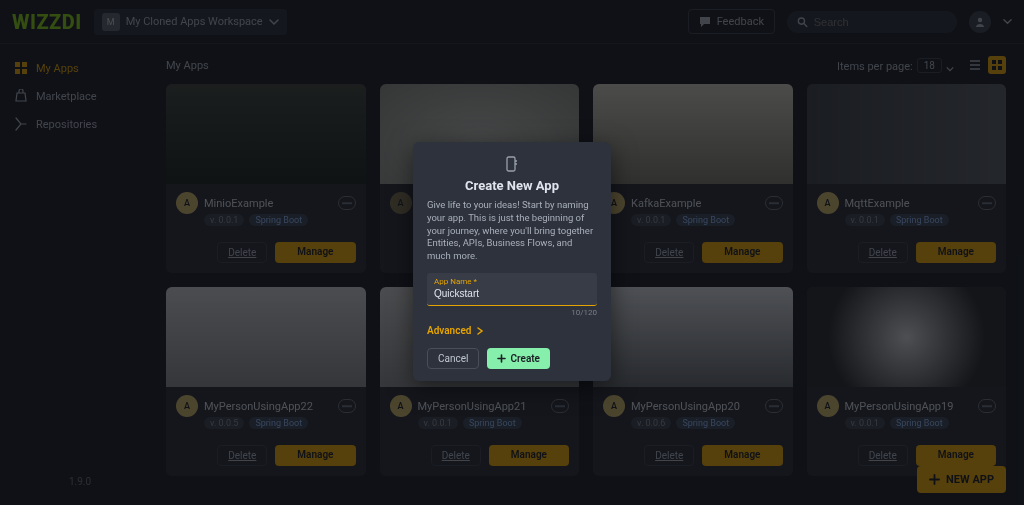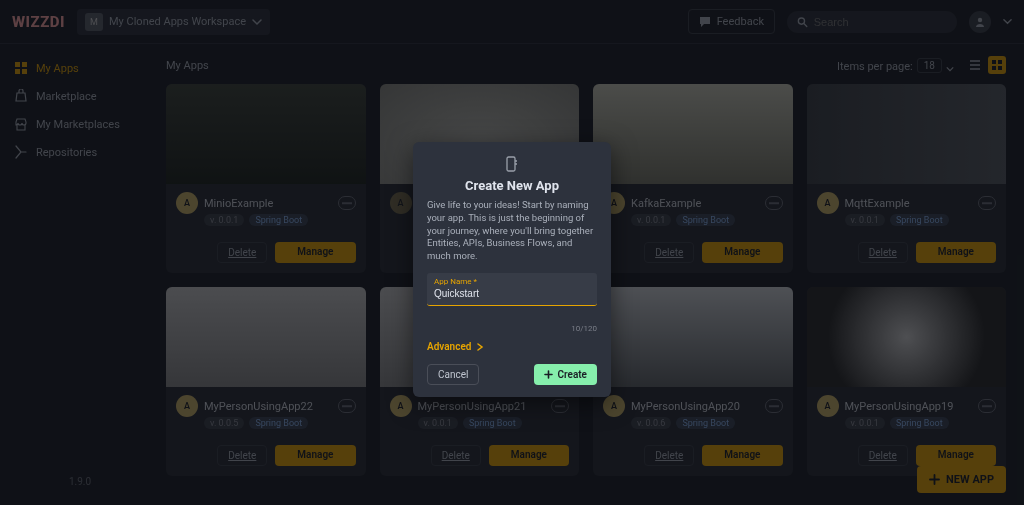--- a/index.html
+++ b/index.html
@@ -14,21 +14,21 @@
   }
   
   .topbar {
     height: 44px;
     display: flex;
     align-items: center;
     padding: 0 12px;
     gap: 12px;
     border-bottom: 1px solid #2a2e38;
   }
-  .logo { font-weight: 800; font-size: 15px; letter-spacing: .5px; color: #fca5a5; }
+  .logo { font-weight: 800; font-size: 20px; letter-spacing: .5px; color: #84cc16; }
   .ws-chip {
     display: flex; align-items: center; gap: 6px;
     background: #2a2e38; border-radius: 4px; padding: 4px 8px;
     font-size: 11px; cursor: pointer;
   }
   .ws-avatar { width: 18px; height: 18px; border-radius: 3px; background: #5a5e68; display:flex;align-items:center;justify-content:center;font-size:9px;color:#ccc; }
   .spacer { flex: 1; }
   .btn-outline {
     display:flex;align-items:center;gap:6px;
     border:1px solid #3a3e48; border-radius:4px; padding:5px 10px;
@@ -96,27 +96,27 @@
   .modal {
     width:198px;background:#2d323d;border-radius:6px;
     padding:14px 14px 12px;color:#c0c6d0;
     box-shadow:0 6px 24px rgba(0,0,0,.5);
   }
   .modal-icon { text-align:center;margin-bottom:6px;color:#9aa0aa;font-size:14px; }
   .modal-title { text-align:center;font-size:13px;font-weight:700;color:#e0e4ed;margin-bottom:6px; }
   .modal-desc { font-size:9.5px;line-height:1.35;color:#aab0bb;margin-bottom:10px; }
   .field {
     background:#373c47;border-radius:3px;padding:4px 7px 5px;
-    border-bottom:1.5px solid #e6a400;margin-bottom:18px;
+    border-bottom:1.5px solid #e6a400;margin-bottom:2px;
   }
   .field-label { font-size:8px;color:#e6a400; }
   .field input { border:none;outline:none;background:transparent;color:#e0e4ed;font-size:10px;width:100%; }
   .counter { text-align:right;font-size:8px;color:#7a7e88;margin-bottom:8px; }
   .advanced { display:flex;align-items:center;gap:5px;color:#e6a400;font-size:10px;font-weight:600;cursor:pointer;margin-bottom:12px; }
-  .modal-actions { display:flex;justify-content:space-between;gap:8px; }
+  .modal-actions { display:flex;justify-content:flex-start;gap:8px; }
   .btn-cancel { border:1px solid #4a4e58;border-radius:4px;padding:4px 10px;font-size:10px;cursor:pointer;color:#c0c6d0; }
   .btn-create { background:#86efac;color:#1a1d24;border-radius:4px;padding:4px 10px;font-size:10px;cursor:pointer;font-weight:600;display:flex;align-items:center;gap:4px; }
   svg { display:block; }
 </style>
 </head>
 <body>
 
 <div class="topbar">
   <span class="logo">WIZZDI</span>
   <div class="ws-chip">
@@ -161,26 +161,20 @@
           <rect x="1" y="8" width="5" height="5" fill="currentColor"></rect>
           <rect x="8" y="8" width="5" height="5" fill="currentColor"></rect>
         </svg>
       <span>My Apps</span>
     </div>
     <div class="side-item">
       <svg class="icon" viewBox="0 0 14 14">
           <path d="M3 4h8l1 8H2z M5 4V2a2 2 0 014 0v2" stroke="currentColor" stroke-width="1.2" fill="none"></path>
         </svg>
       <span>Marketplace</span>
-    </div>
-    <div class="side-item">
-      <svg class="icon" viewBox="0 0 14 14">
-          <path d="M2 5l1-3h8l1 3v1a2 2 0 01-2 2 2 2 0 01-2-2 2 2 0 01-4 0 2 2 0 01-2 2V5zM3 8v5h8V8" stroke="currentColor" stroke-width="1.1" fill="none"></path>
-        </svg>
-      <span>My Marketplaces</span>
     </div>
     <div class="side-item">
       <svg class="icon" viewBox="0 0 14 14">
           <path d="M2 1l5 6-5 6M7 7h5" stroke="currentColor" stroke-width="1.2" fill="none" stroke-linecap="round"></path>
         </svg>
       <span>Repositories</span>
     </div>
     <div class="version">1.9.0</div>
   </div>
 

